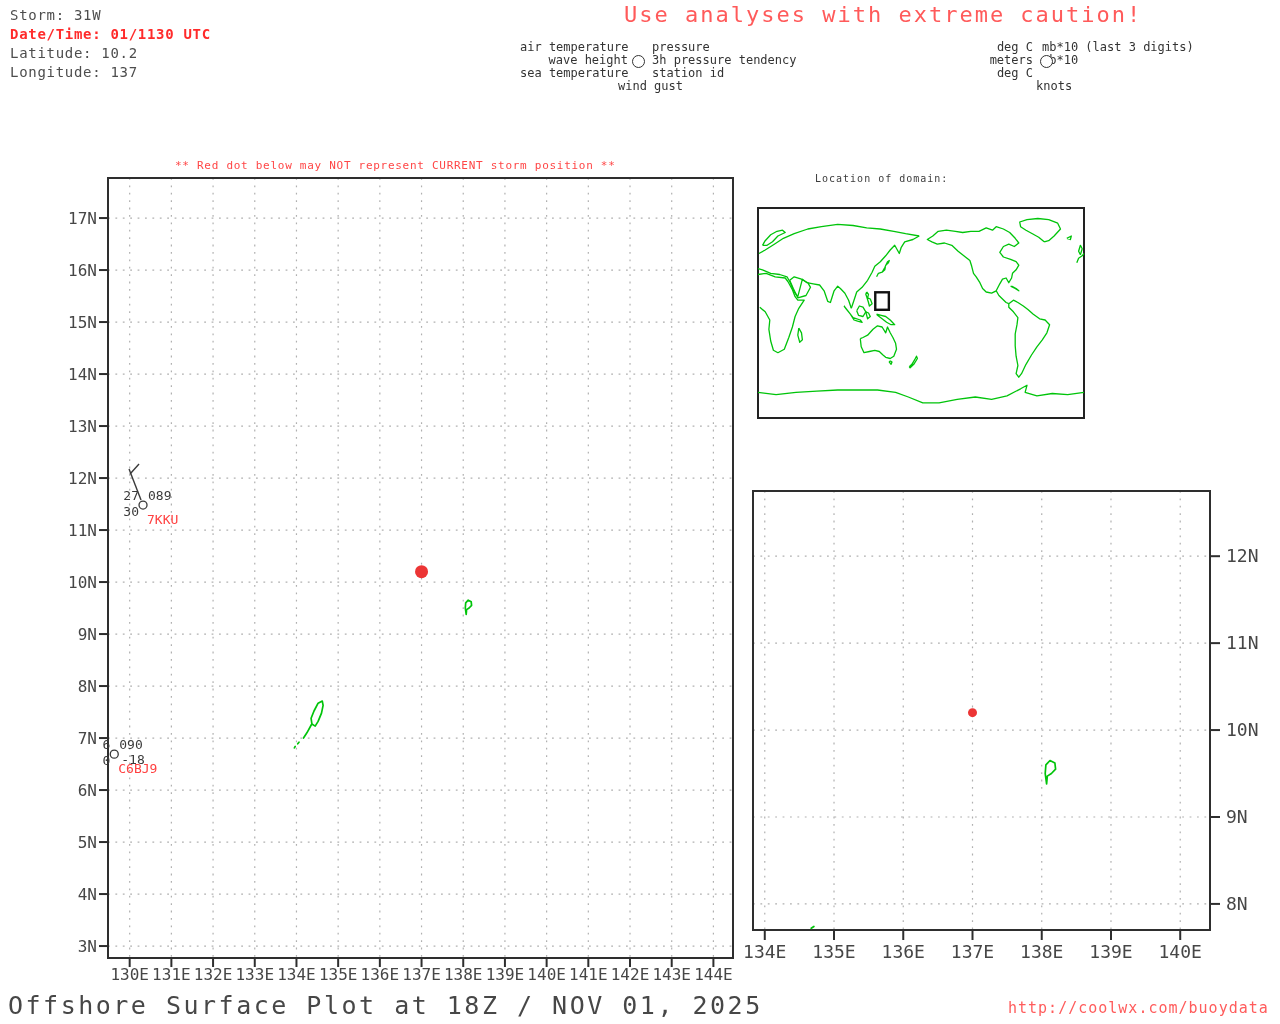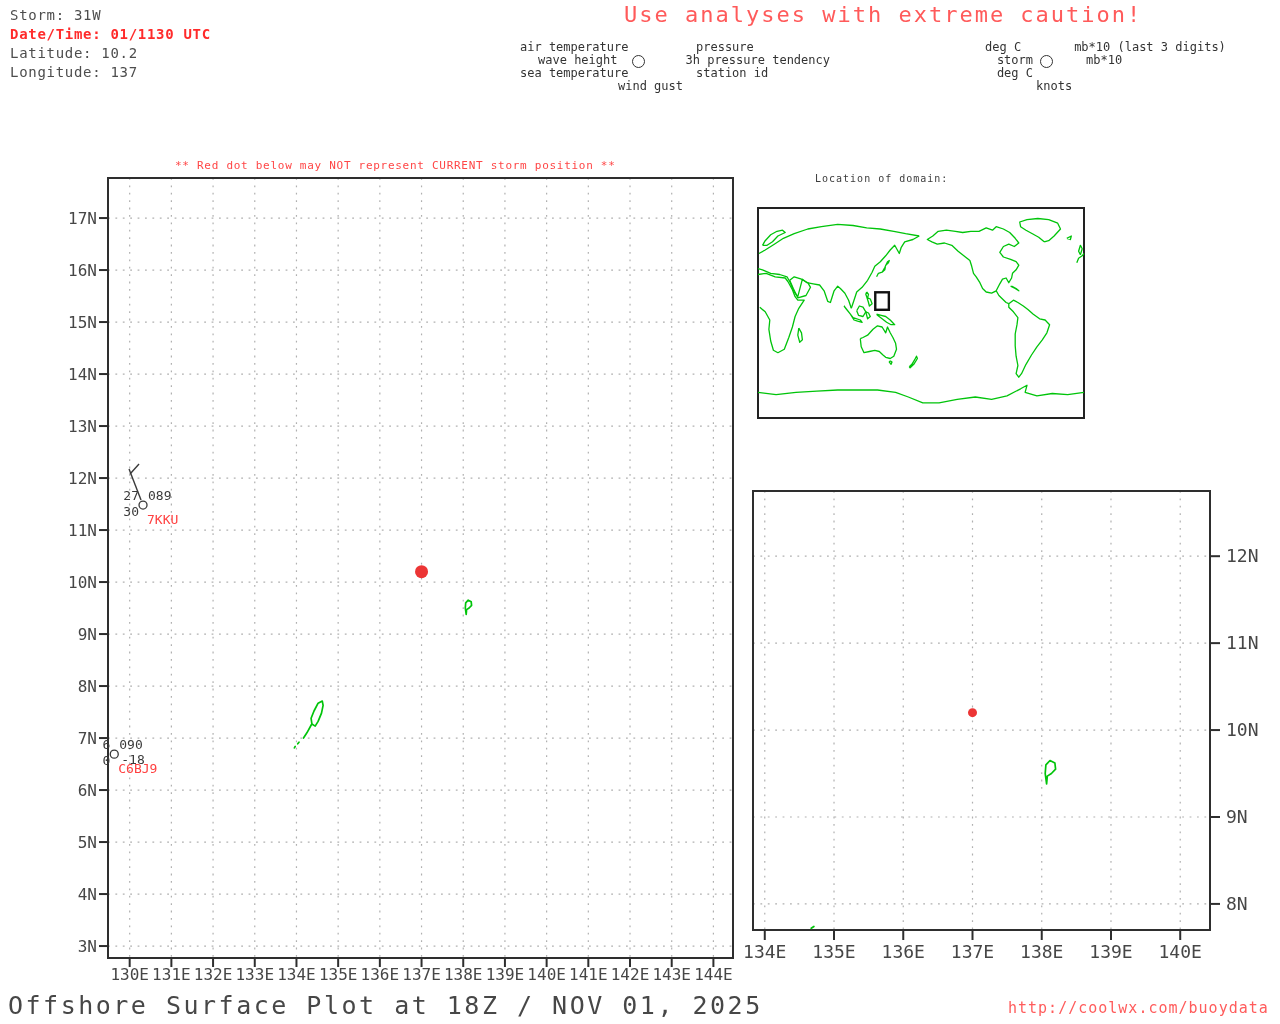--- a/index.html
+++ b/index.html
@@ -13,21 +13,21 @@
   .red-soft { color:#ff6262; }
   .red-bold { color:#ff2b2b; font-weight:bold; }
   .gray { color:#4d4d4d; }
   #caution {
     position:absolute; left:624px; top:2px; font-size:22px;
     letter-spacing:2px; color:#ff5a5a; white-space:pre;
   }
   .legend { position:absolute; top:41px; font-size:12px; color:#333333; }
   #legend-symbol { left:520px; width:310px; }
   #legend-units  { left:985px; width:225px; }
-  .lrow { display:flex; height:13px; line-height:13px; white-space:pre;gap:44px; }
+  .lrow { display:flex; height:13px; line-height:13px; white-space:pre; }
   #legend-symbol .lleft { width:108px; text-align:right; display:inline-block; }
   #legend-symbol .lright { margin-left:24px; }
   #legend-units .lleft { width:48px; text-align:right; display:inline-block; }
   #legend-units .lright { margin-left:9px; }
   .lcirc {
     position:absolute; width:13px; height:13px; border:1.5px solid #333;
     border-radius:50%; background:#fff;
   }
   #legend-symbol .lcirc { left:112px; top:14px; }
   #legend-units  .lcirc { left:55px;  top:14px; }
@@ -81,21 +81,21 @@
   <div class="lcirc"></div>
   <div class="lbottom">wind gust</div>
 </div>
 
 <div class="legend" id="legend-units">
   <div class="lrow">
     <span class="lleft">deg C</span>
     <span class="lright">mb*10 (last 3 digits)</span>
   </div>
   <div class="lrow">
-    <span class="lleft">storm</span>
+    <span class="lleft">meters</span>
     <span class="lright">mb*10</span>
   </div>
   <div class="lrow">
     <span class="lleft">deg C</span>
     <span class="lright"></span>
   </div>
   <div class="lcirc"></div>
   <div class="lbottom">knots</div>
 </div>
 

